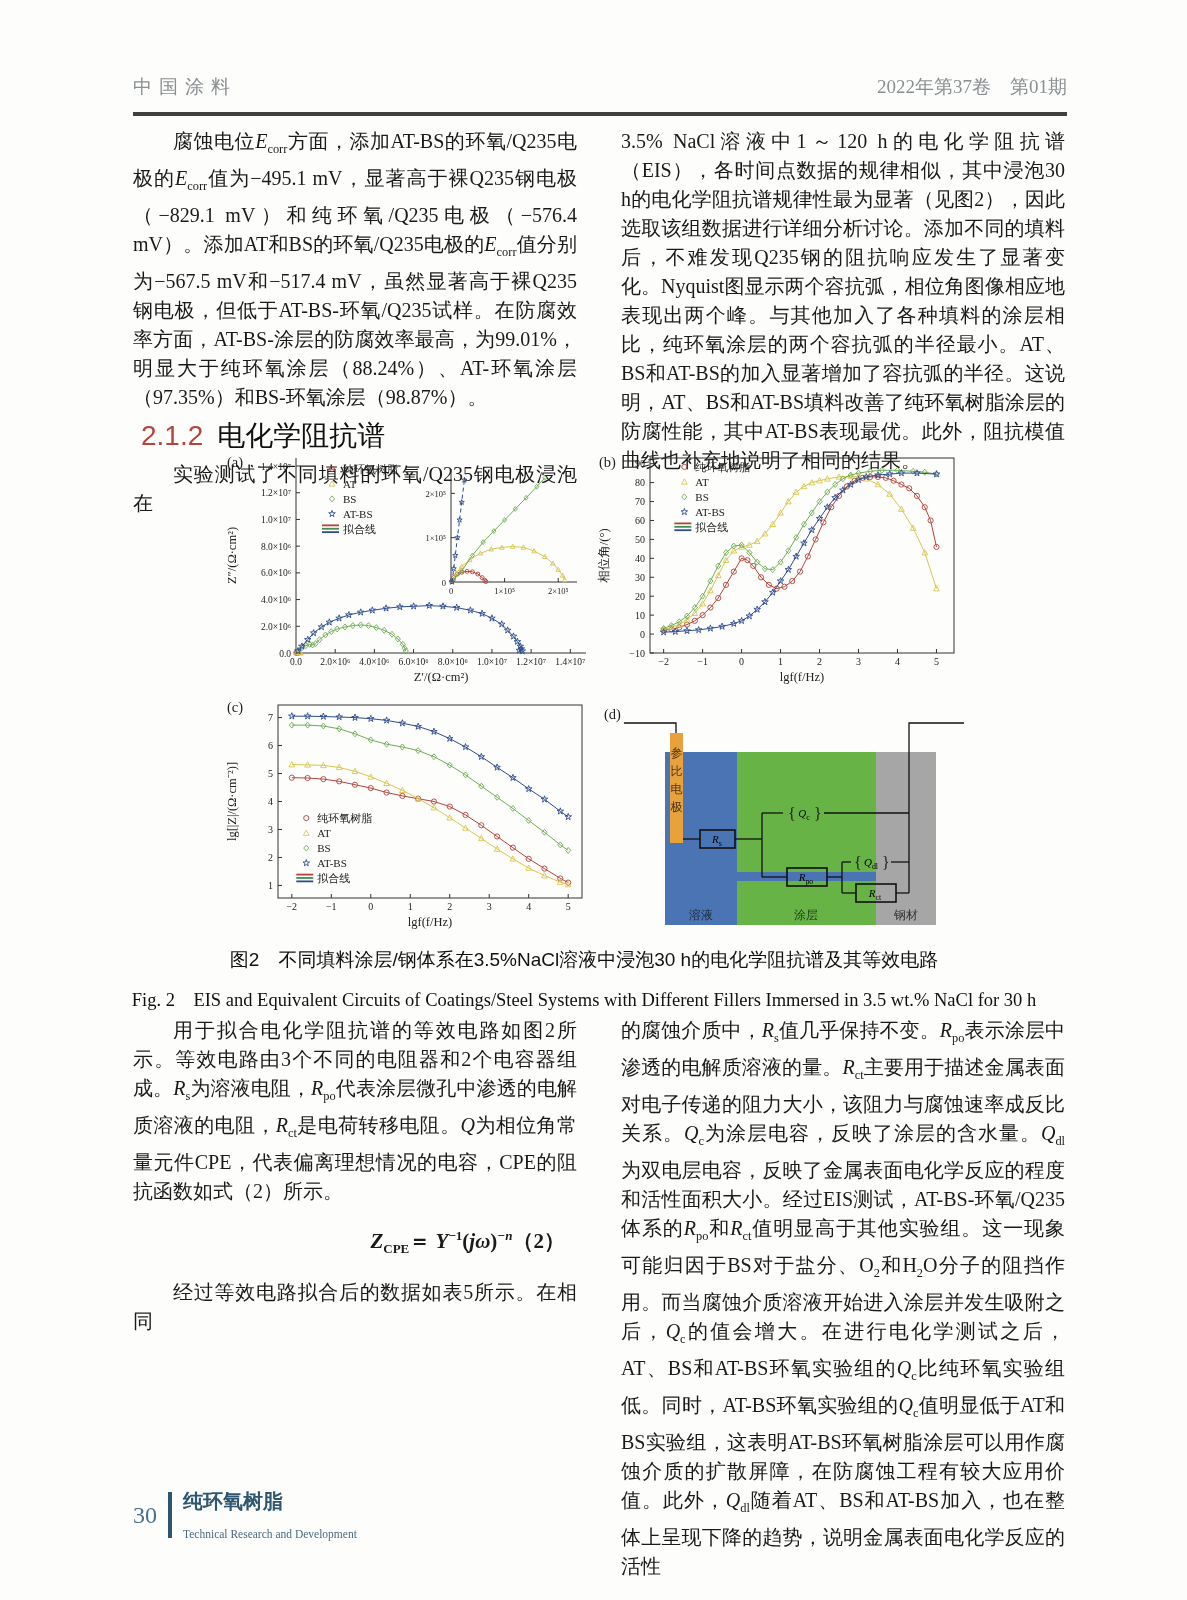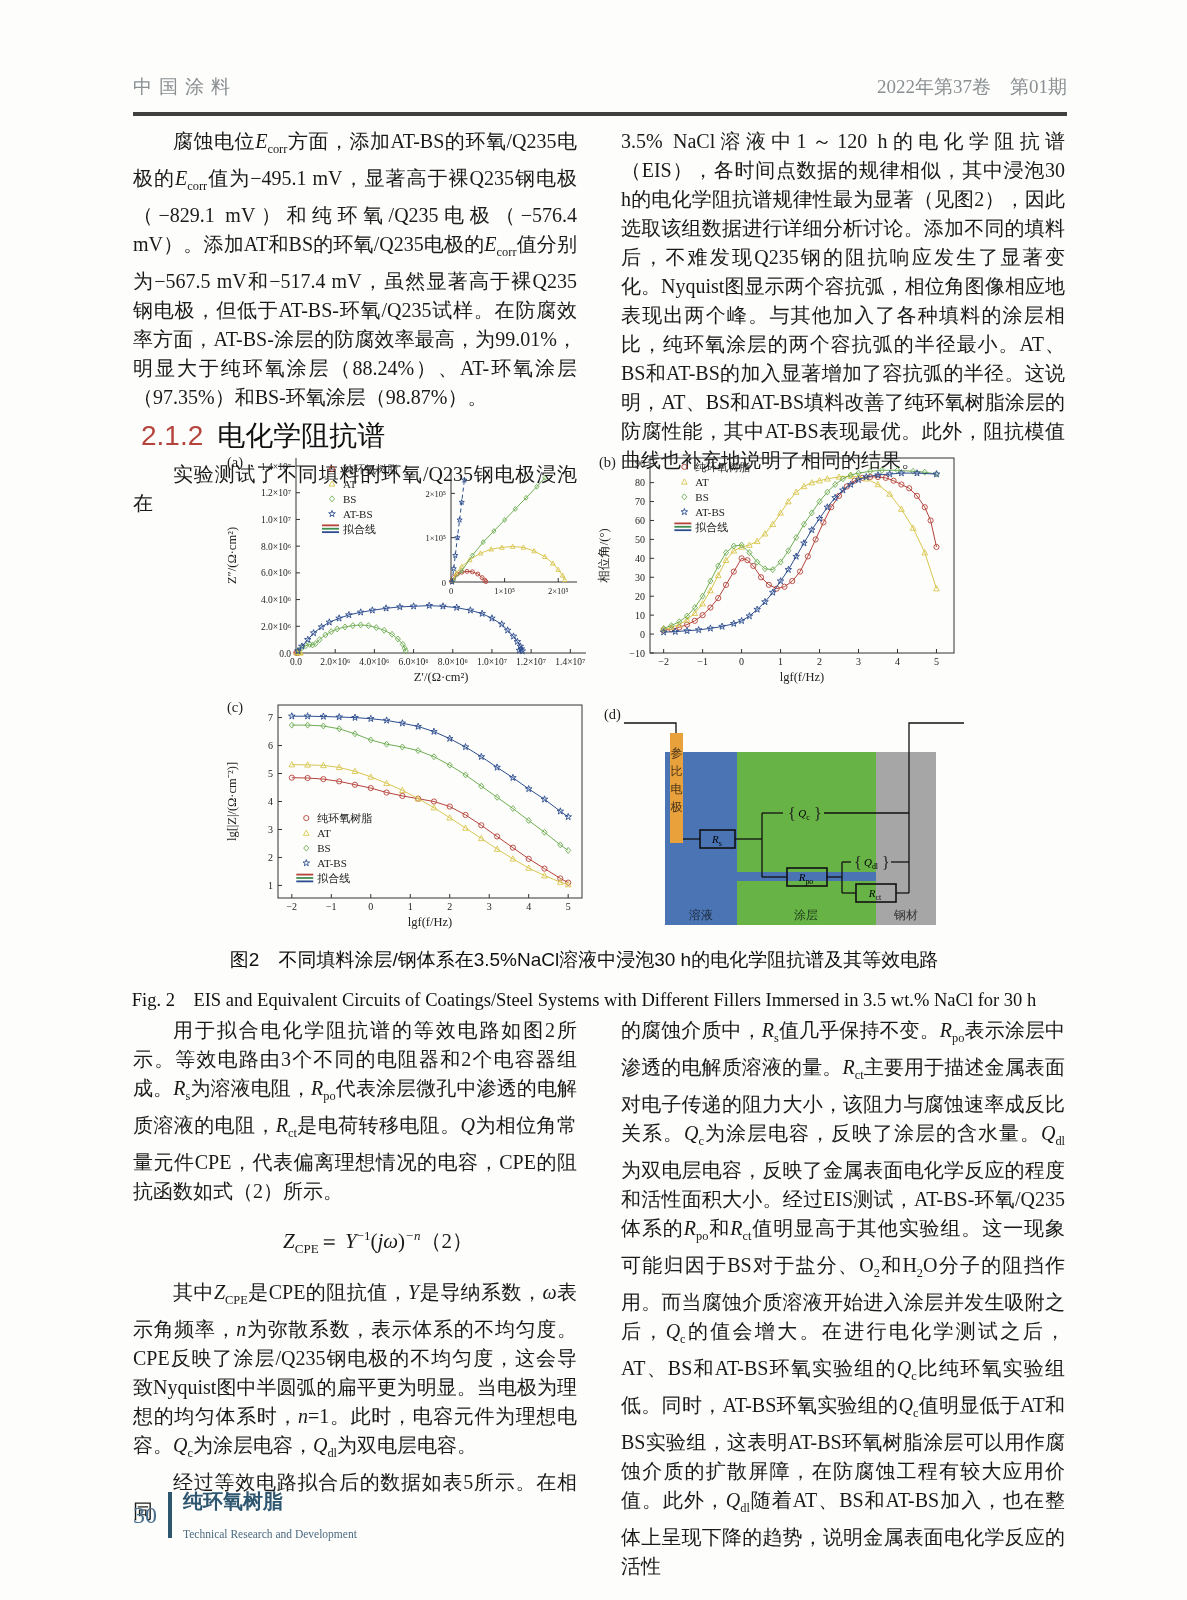--- a/index.html
+++ b/index.html
@@ -17,21 +17,21 @@
   sub,sup{font-size:0.62em;}
   i{font-style:italic;}
   .sec{margin:8px;font-size:28px;line-height:32px;font-weight:400;font-family:"Liberation Sans",sans-serif;}
   .secnum{color:#b5443c;margin-right:14px;}
   .sectitle{color:#111;}
   .figure{position:absolute;top:450px;left:222px;display:grid;grid-template-columns:372px 372px;}
   .figure svg{display:block;font-family:"Liberation Serif",serif;}
   .cap{position:absolute;top:947px;left:118px;width:932px;text-align:center;font-weight:normal;color:#111;}
   .capzh{font-size:19px;font-family:"Liberation Sans",sans-serif;}
   .capen{font-size:18.5px;font-family:"Liberation Serif",serif;margin-top:14px;}
-  .eq{display:flex;justify-content:center;align-items:baseline;padding:15px 12px 15px 58px;font-size:21px;}
+  .eq{display:flex;justify-content:flex-end;align-items:baseline;padding:15px 12px 15px 58px;font-size:21px;font-weight:bold;}
   footer{position:absolute;left:133px;top:1490px;display:flex;align-items:center;gap:11px;color:#2e566f;}
   .pnum{font-size:24px;color:#4a7090;}
   .fbar{width:4px;height:46px;background:#2e566f;}
   .fzh{font-size:20px;font-weight:bold;font-family:"Liberation Sans",sans-serif;line-height:22px;}
   .fen{font-size:11.5px;margin-top:16px;color:#4a6a80;}
 </style>
 </head>
 <body>
 
 <div class="page">
@@ -590,21 +590,20 @@
     <div class="capen">Fig. 2　EIS and Equivalent Circuits of Coatings/Steel Systems with Different Fillers Immersed in 3.5 wt.% NaCl for 30 h</div>
   </div>
 
   <section class="cols bottom">
     <div class="col">
       <p class="ind">用于拟合电化学阻抗谱的等效电路如图2所示。等效电路由3个不同的电阻器和2个电容器组成。<i>R</i><sub>s</sub>为溶液电阻，<i>R</i><sub>po</sub>代表涂层微孔中渗透的电解质溶液的电阻，<i>R</i><sub>ct</sub>是电荷转移电阻。<i>Q</i>为相位角常量元件CPE，代表偏离理想情况的电容，CPE的阻抗函数如式（2）所示。</p>
       <div class="eq">
         <span class="eqbody"><i>Z</i><sub>CPE</sub>＝ <i>Y</i><sup>−1</sup>(<i>jω</i>)<sup style="font-style: italic;">−n</sup></span>
         <span class="eqnum">（2）</span>
       </div>
-      <p class="ind">其中<i>Z</i><sub>CPE</sub>是CPE的阻抗值，<i>Y</i>是导纳系数，<i>ω</i>表示角频率，<i>n</i>为弥散系数，表示体系的不均匀度。CPE反映了涂层/Q235钢电极的不均匀度，这会导致Nyquist图中半圆弧的扁平更为明显。当电极为理想的均匀体系时，<i>n</i>=1。此时，电容元件为理想电容。<i>Q</i><sub>c</sub>为涂层电容，<i>Q</i><sub>dl</sub>为双电层电容。</p>
       <p class="ind">经过等效电路拟合后的数据如表5所示。在相同</p>
     </div>
     <div class="col">
       <p>的腐蚀介质中，<i>R</i><sub>s</sub>值几乎保持不变。<i>R</i><sub>po</sub>表示涂层中渗透的电解质溶液的量。<i>R</i><sub>ct</sub>主要用于描述金属表面对电子传递的阻力大小，该阻力与腐蚀速率成反比关系。<i>Q</i><sub>c</sub>为涂层电容，反映了涂层的含水量。<i>Q</i><sub>dl</sub>为双电层电容，反映了金属表面电化学反应的程度和活性面积大小。经过EIS测试，AT-BS-环氧/Q235体系的<i>R</i><sub>po</sub>和<i>R</i><sub>ct</sub>值明显高于其他实验组。这一现象可能归因于BS对于盐分、O<sub>2</sub>和H<sub>2</sub>O分子的阻挡作用。而当腐蚀介质溶液开始进入涂层并发生吸附之后，<i>Q</i><sub>c</sub>的值会增大。在进行电化学测试之后，AT、BS和AT-BS环氧实验组的<i>Q</i><sub>c</sub>比纯环氧实验组低。同时，AT-BS环氧实验组的<i>Q</i><sub>c</sub>值明显低于AT和BS实验组，这表明AT-BS环氧树脂涂层可以用作腐蚀介质的扩散屏障，在防腐蚀工程有较大应用价值。此外，<i>Q</i><sub>dl</sub>随着AT、BS和AT-BS加入，也在整体上呈现下降的趋势，说明金属表面电化学反应的活性</p>
     </div>
   </section>
 
   <footer>
     <span class="pnum">30</span>
     <div class="fbar"></div>

